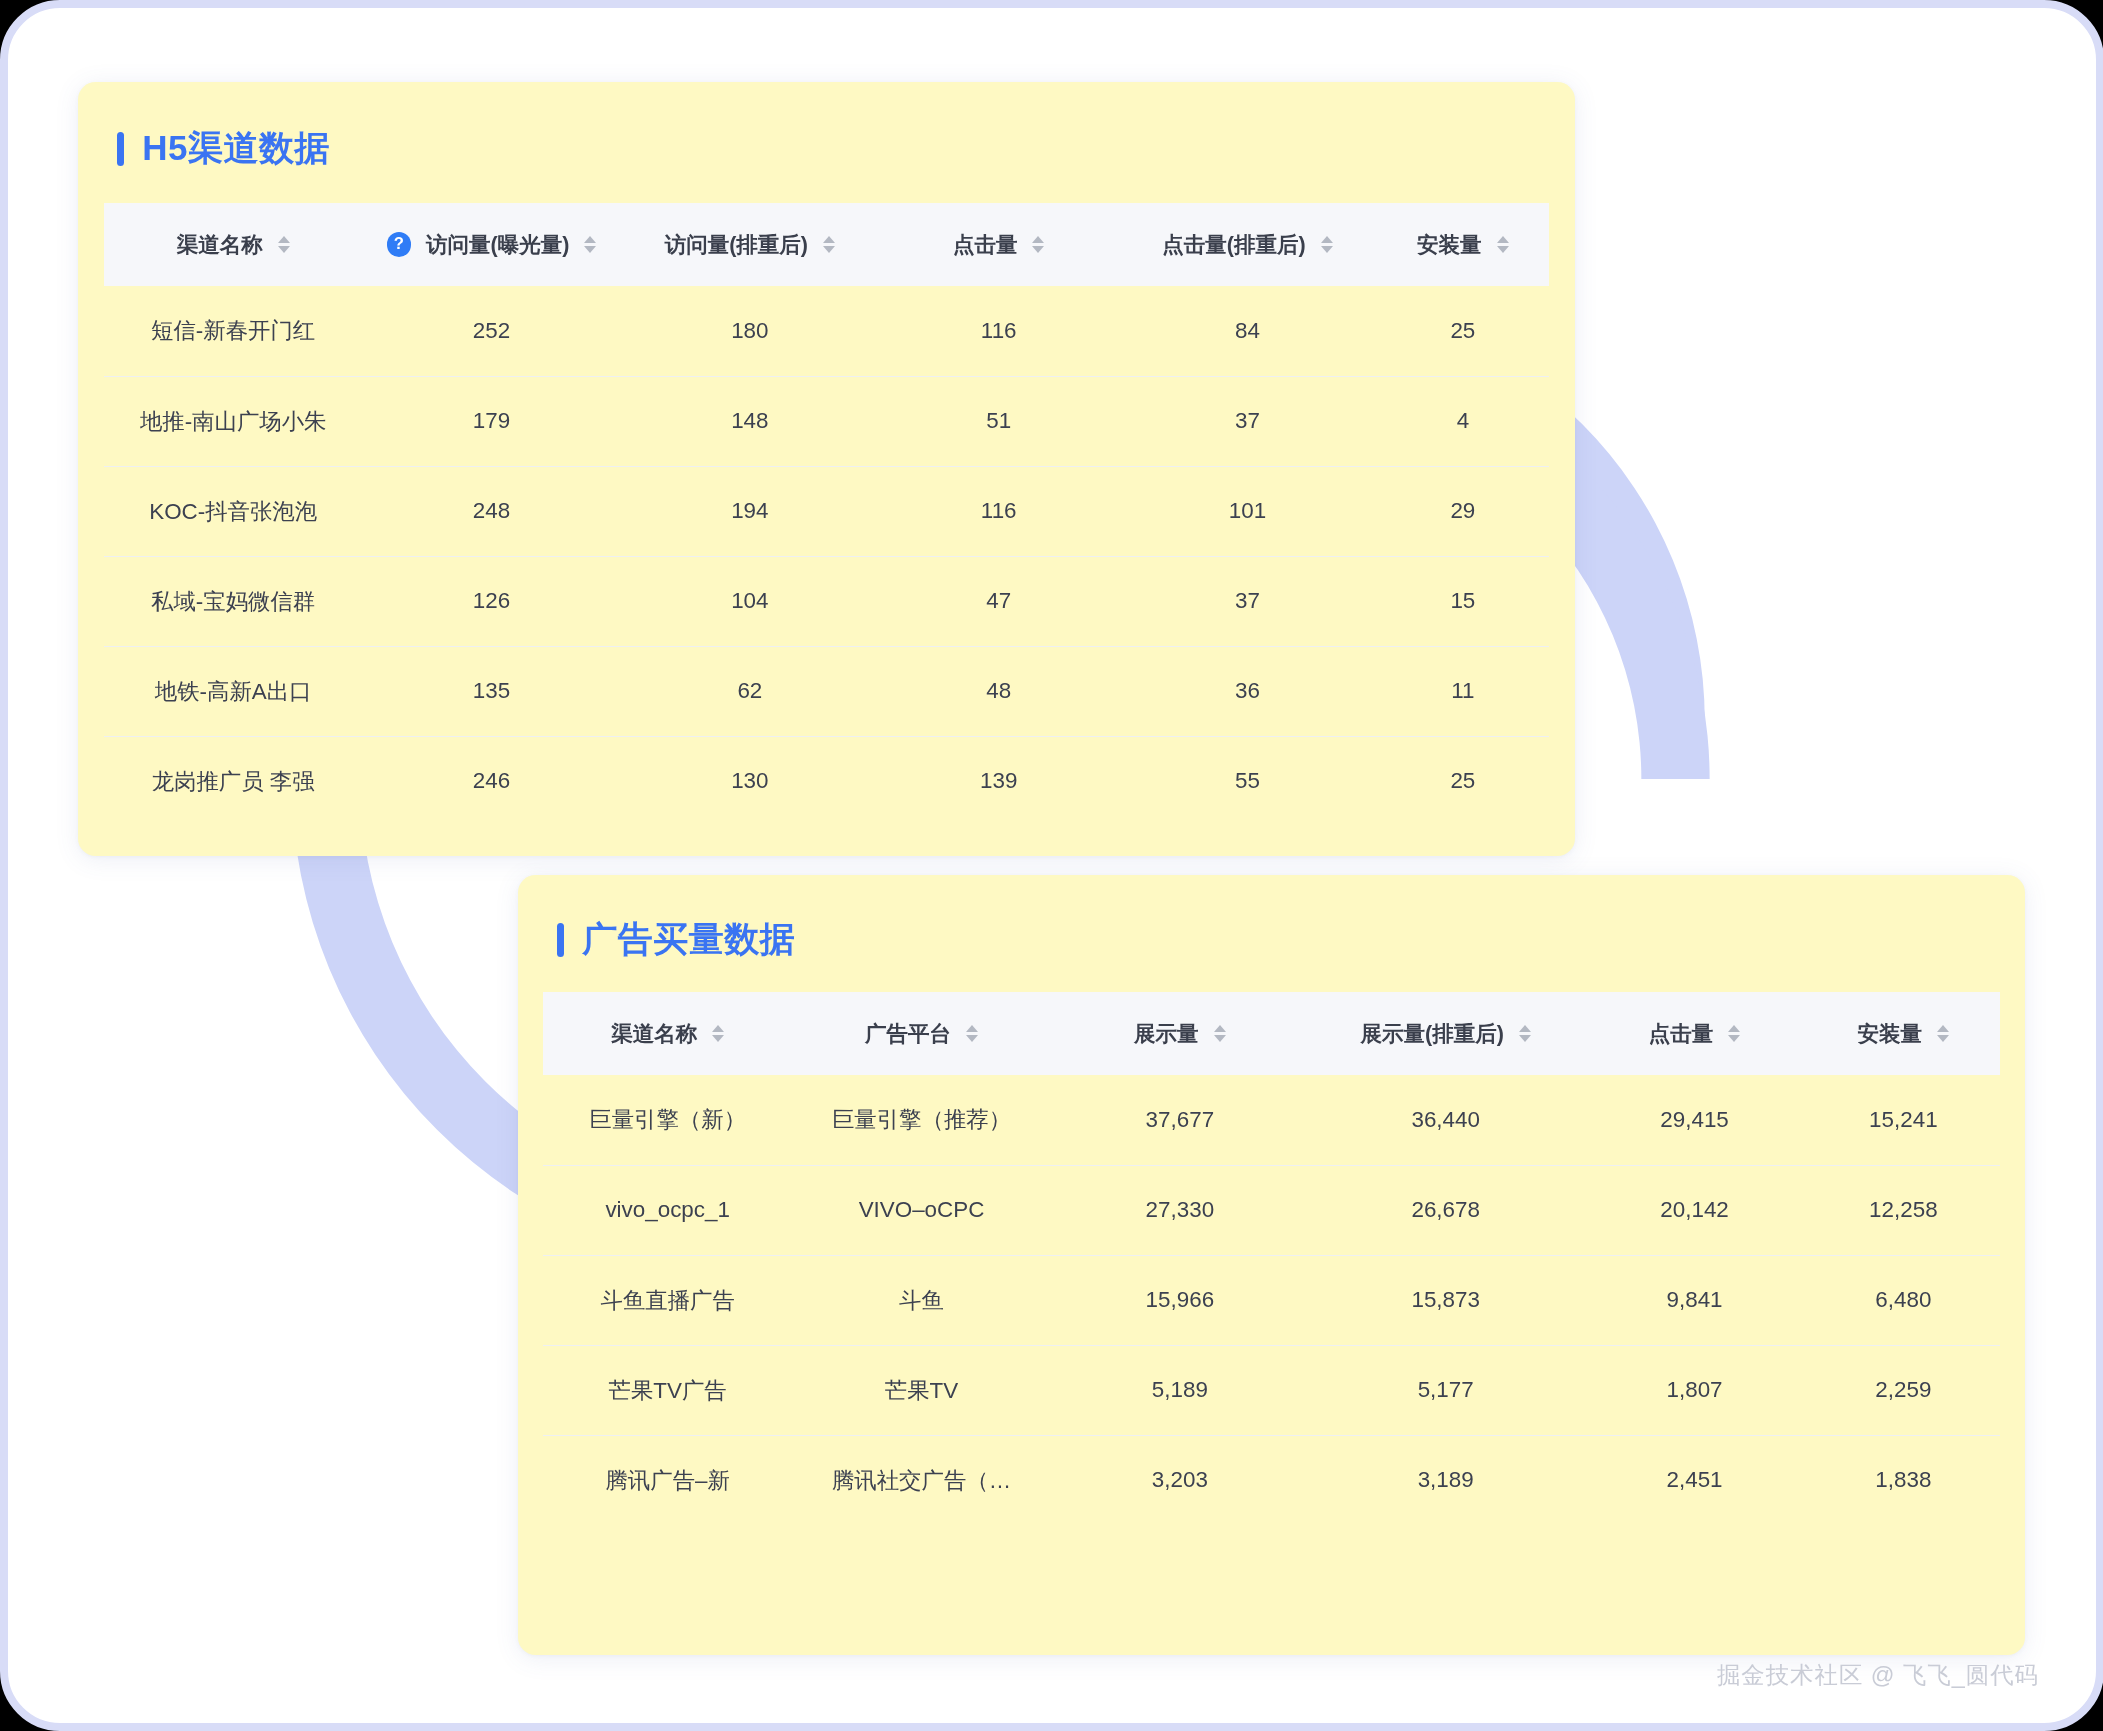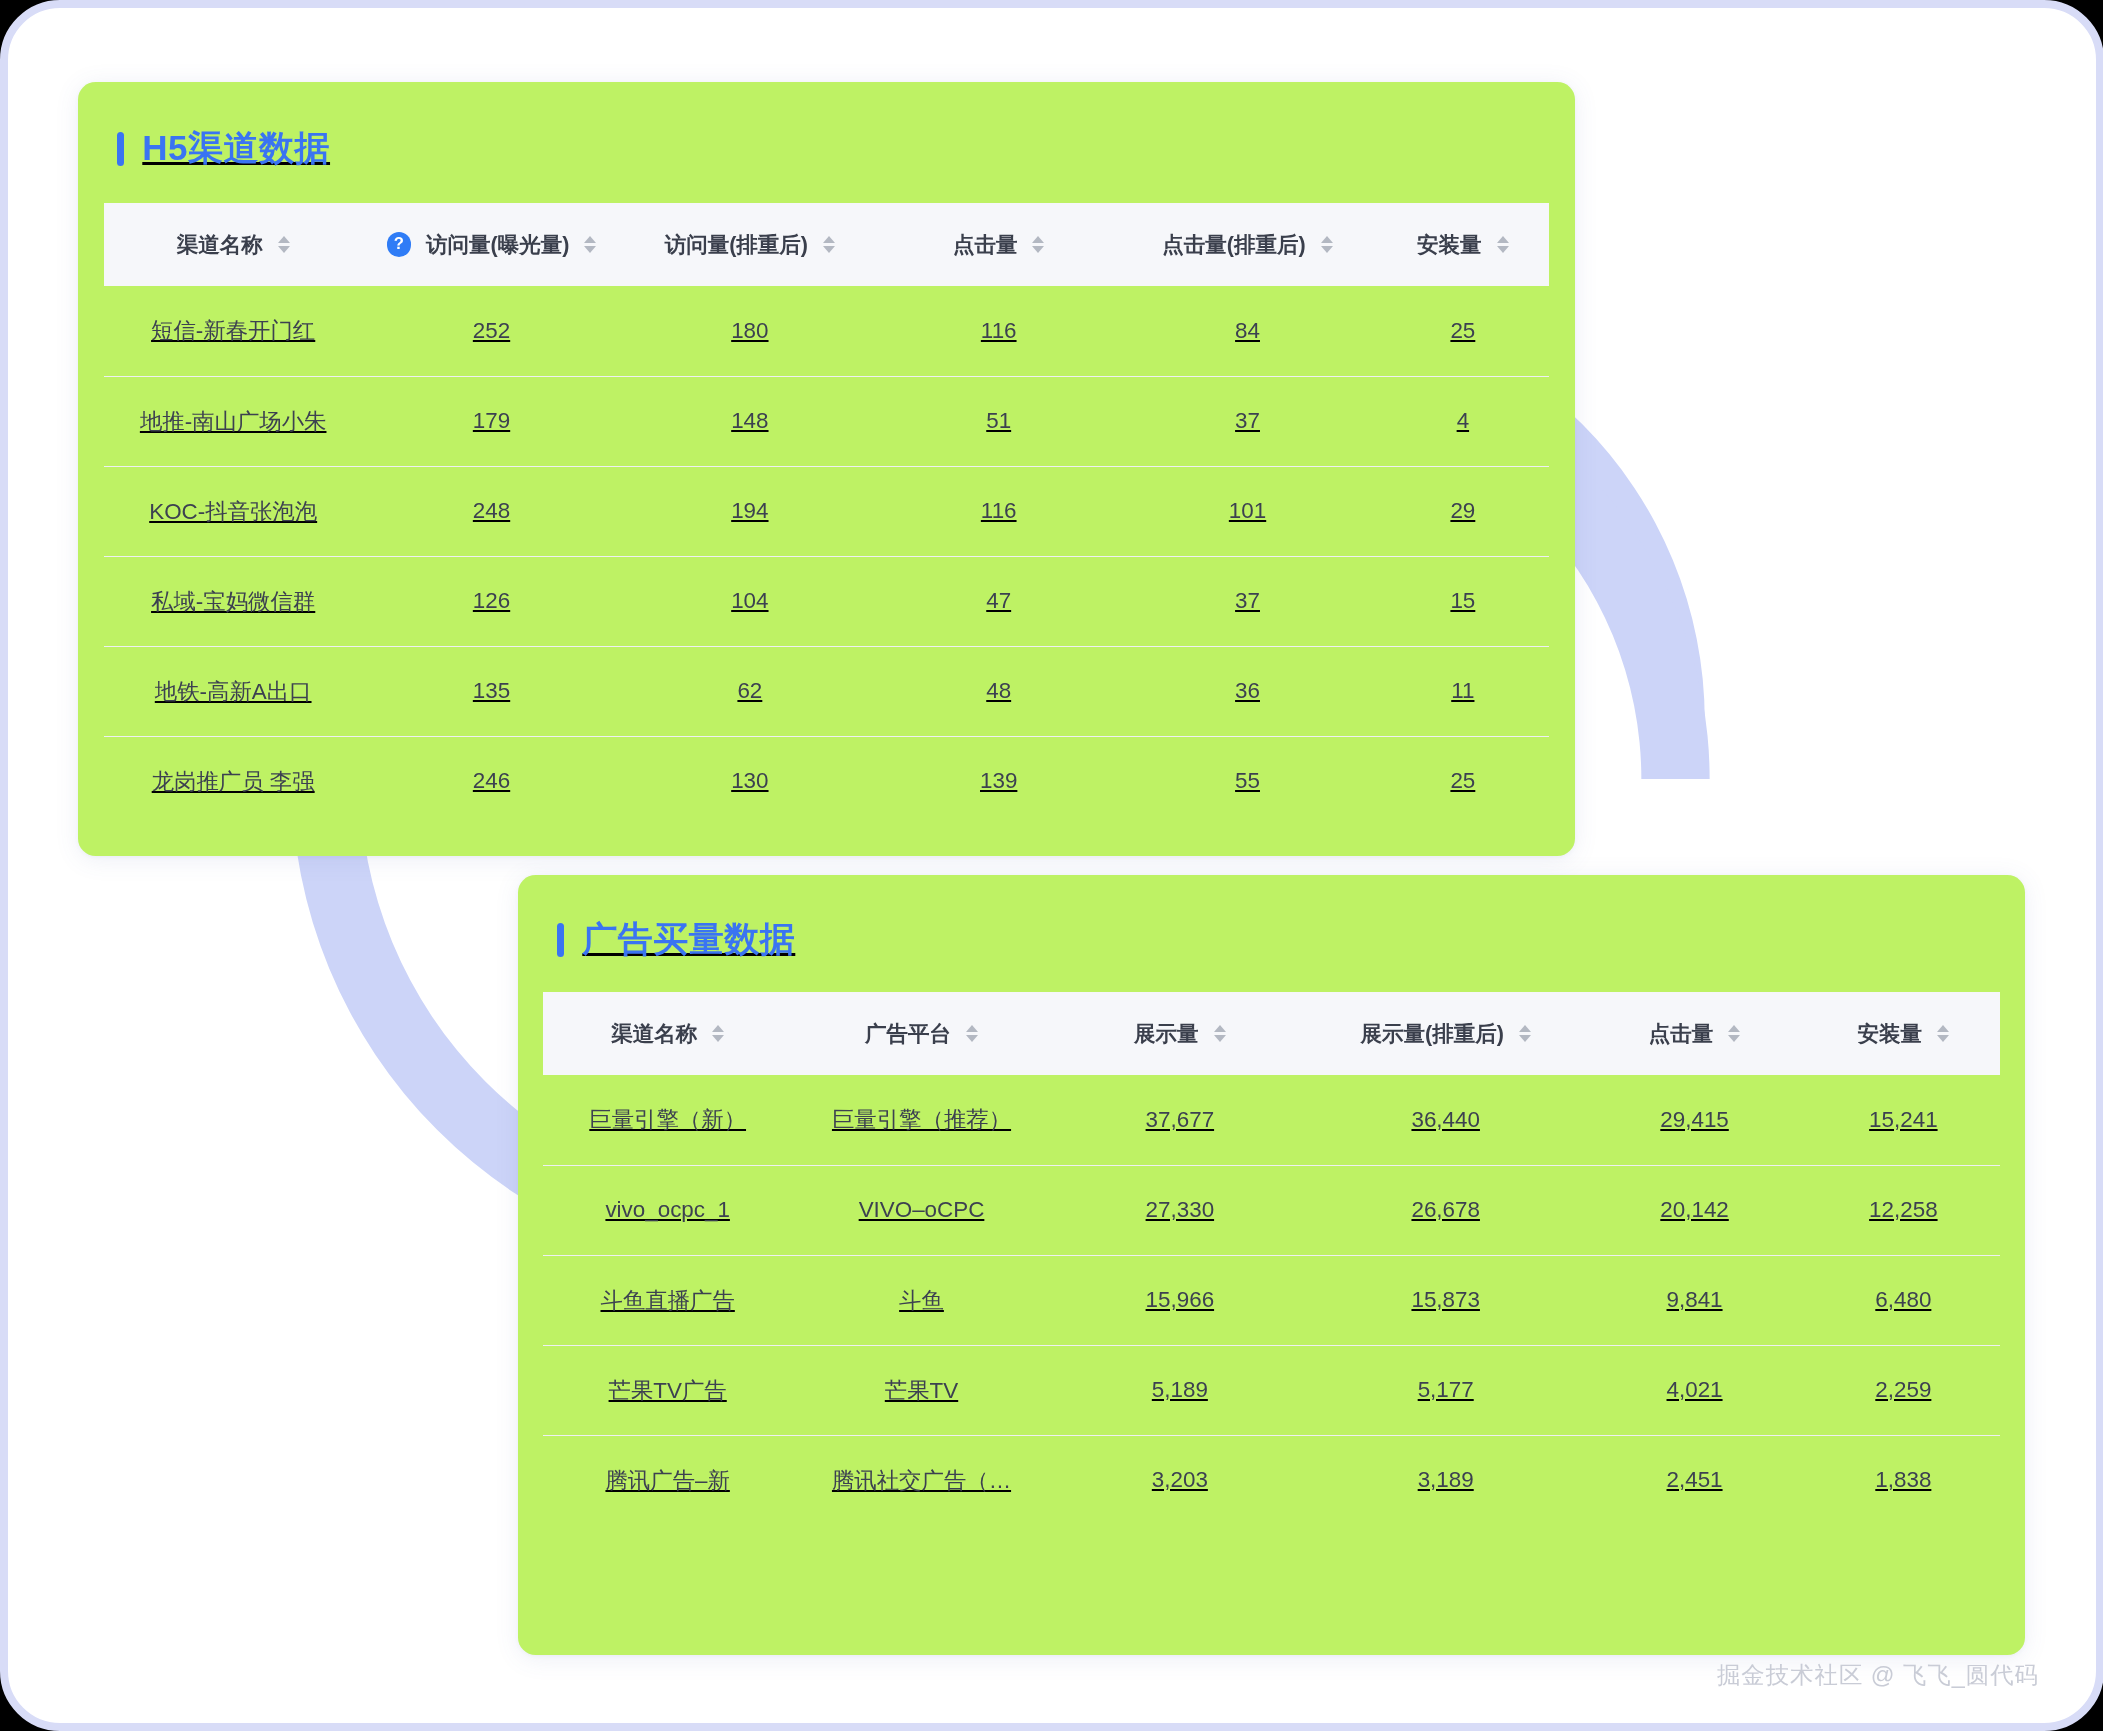--- a/index.html
+++ b/index.html
@@ -38,25 +38,24 @@
     left: 98px;
     top: 770px;
     width: 878px;
     height: 878px;
   }
   .arc-svg { display: block; width: 100%; height: 100%; }
 
   
   .card {
     position: absolute;
-    background: #bef264;
+    background: #fef9c3;
     border-radius: 17.6px;
     box-shadow: 0 3.9px 25px rgba(80, 95, 170, 0.10),
                 0 1px 3.9px rgba(80, 95, 170, 0.06);
-    text-decoration: underline;
   }
   #card-h5 {
     left: 70px;
     top: 74px;
     width: 1497px;
     height: 774px;
     overflow: hidden;
   }
   #card-ads {
     left: 510px;
@@ -432,21 +431,21 @@
               <td>15,966</td>
               <td>15,873</td>
               <td>9,841</td>
               <td>6,480</td>
             </tr>
             <tr>
               <td>芒果TV广告</td>
               <td>芒果TV</td>
               <td>5,189</td>
               <td>5,177</td>
-              <td>4,021</td>
+              <td>1,807</td>
               <td>2,259</td>
             </tr>
             <tr>
               <td>腾讯广告–新</td>
               <td>腾讯社交广告（…</td>
               <td>3,203</td>
               <td>3,189</td>
               <td>2,451</td>
               <td>1,838</td>
             </tr>

